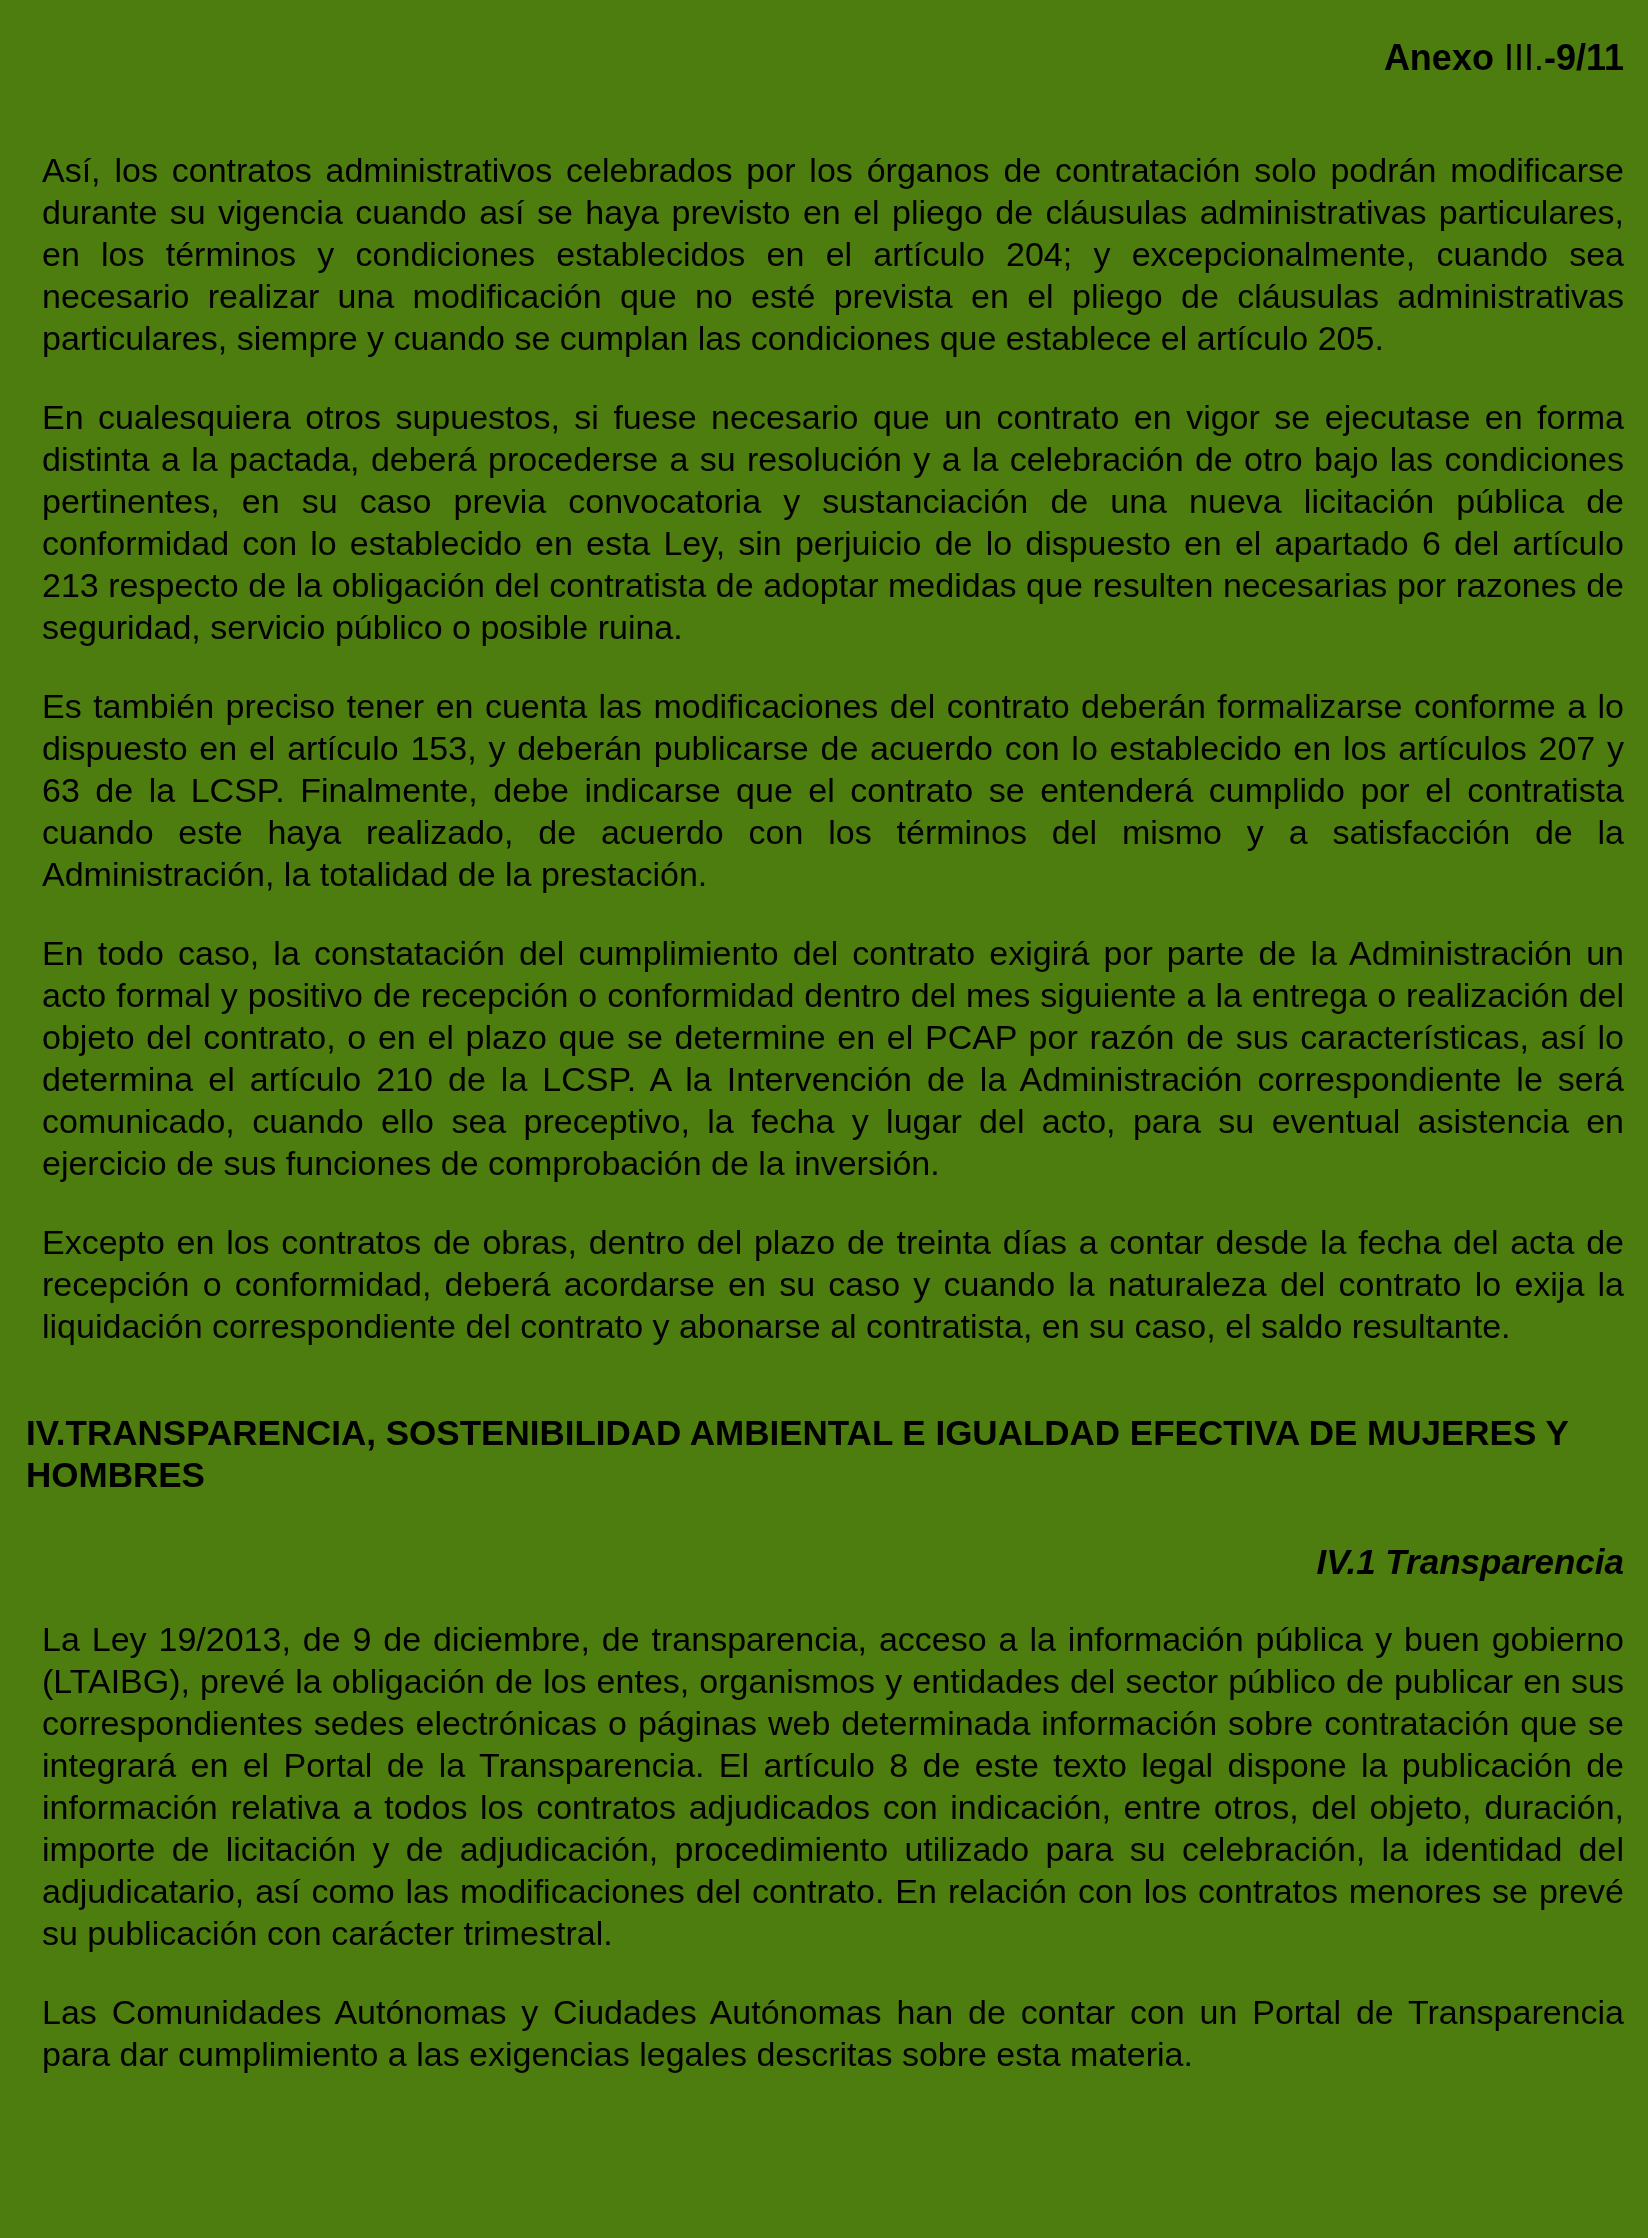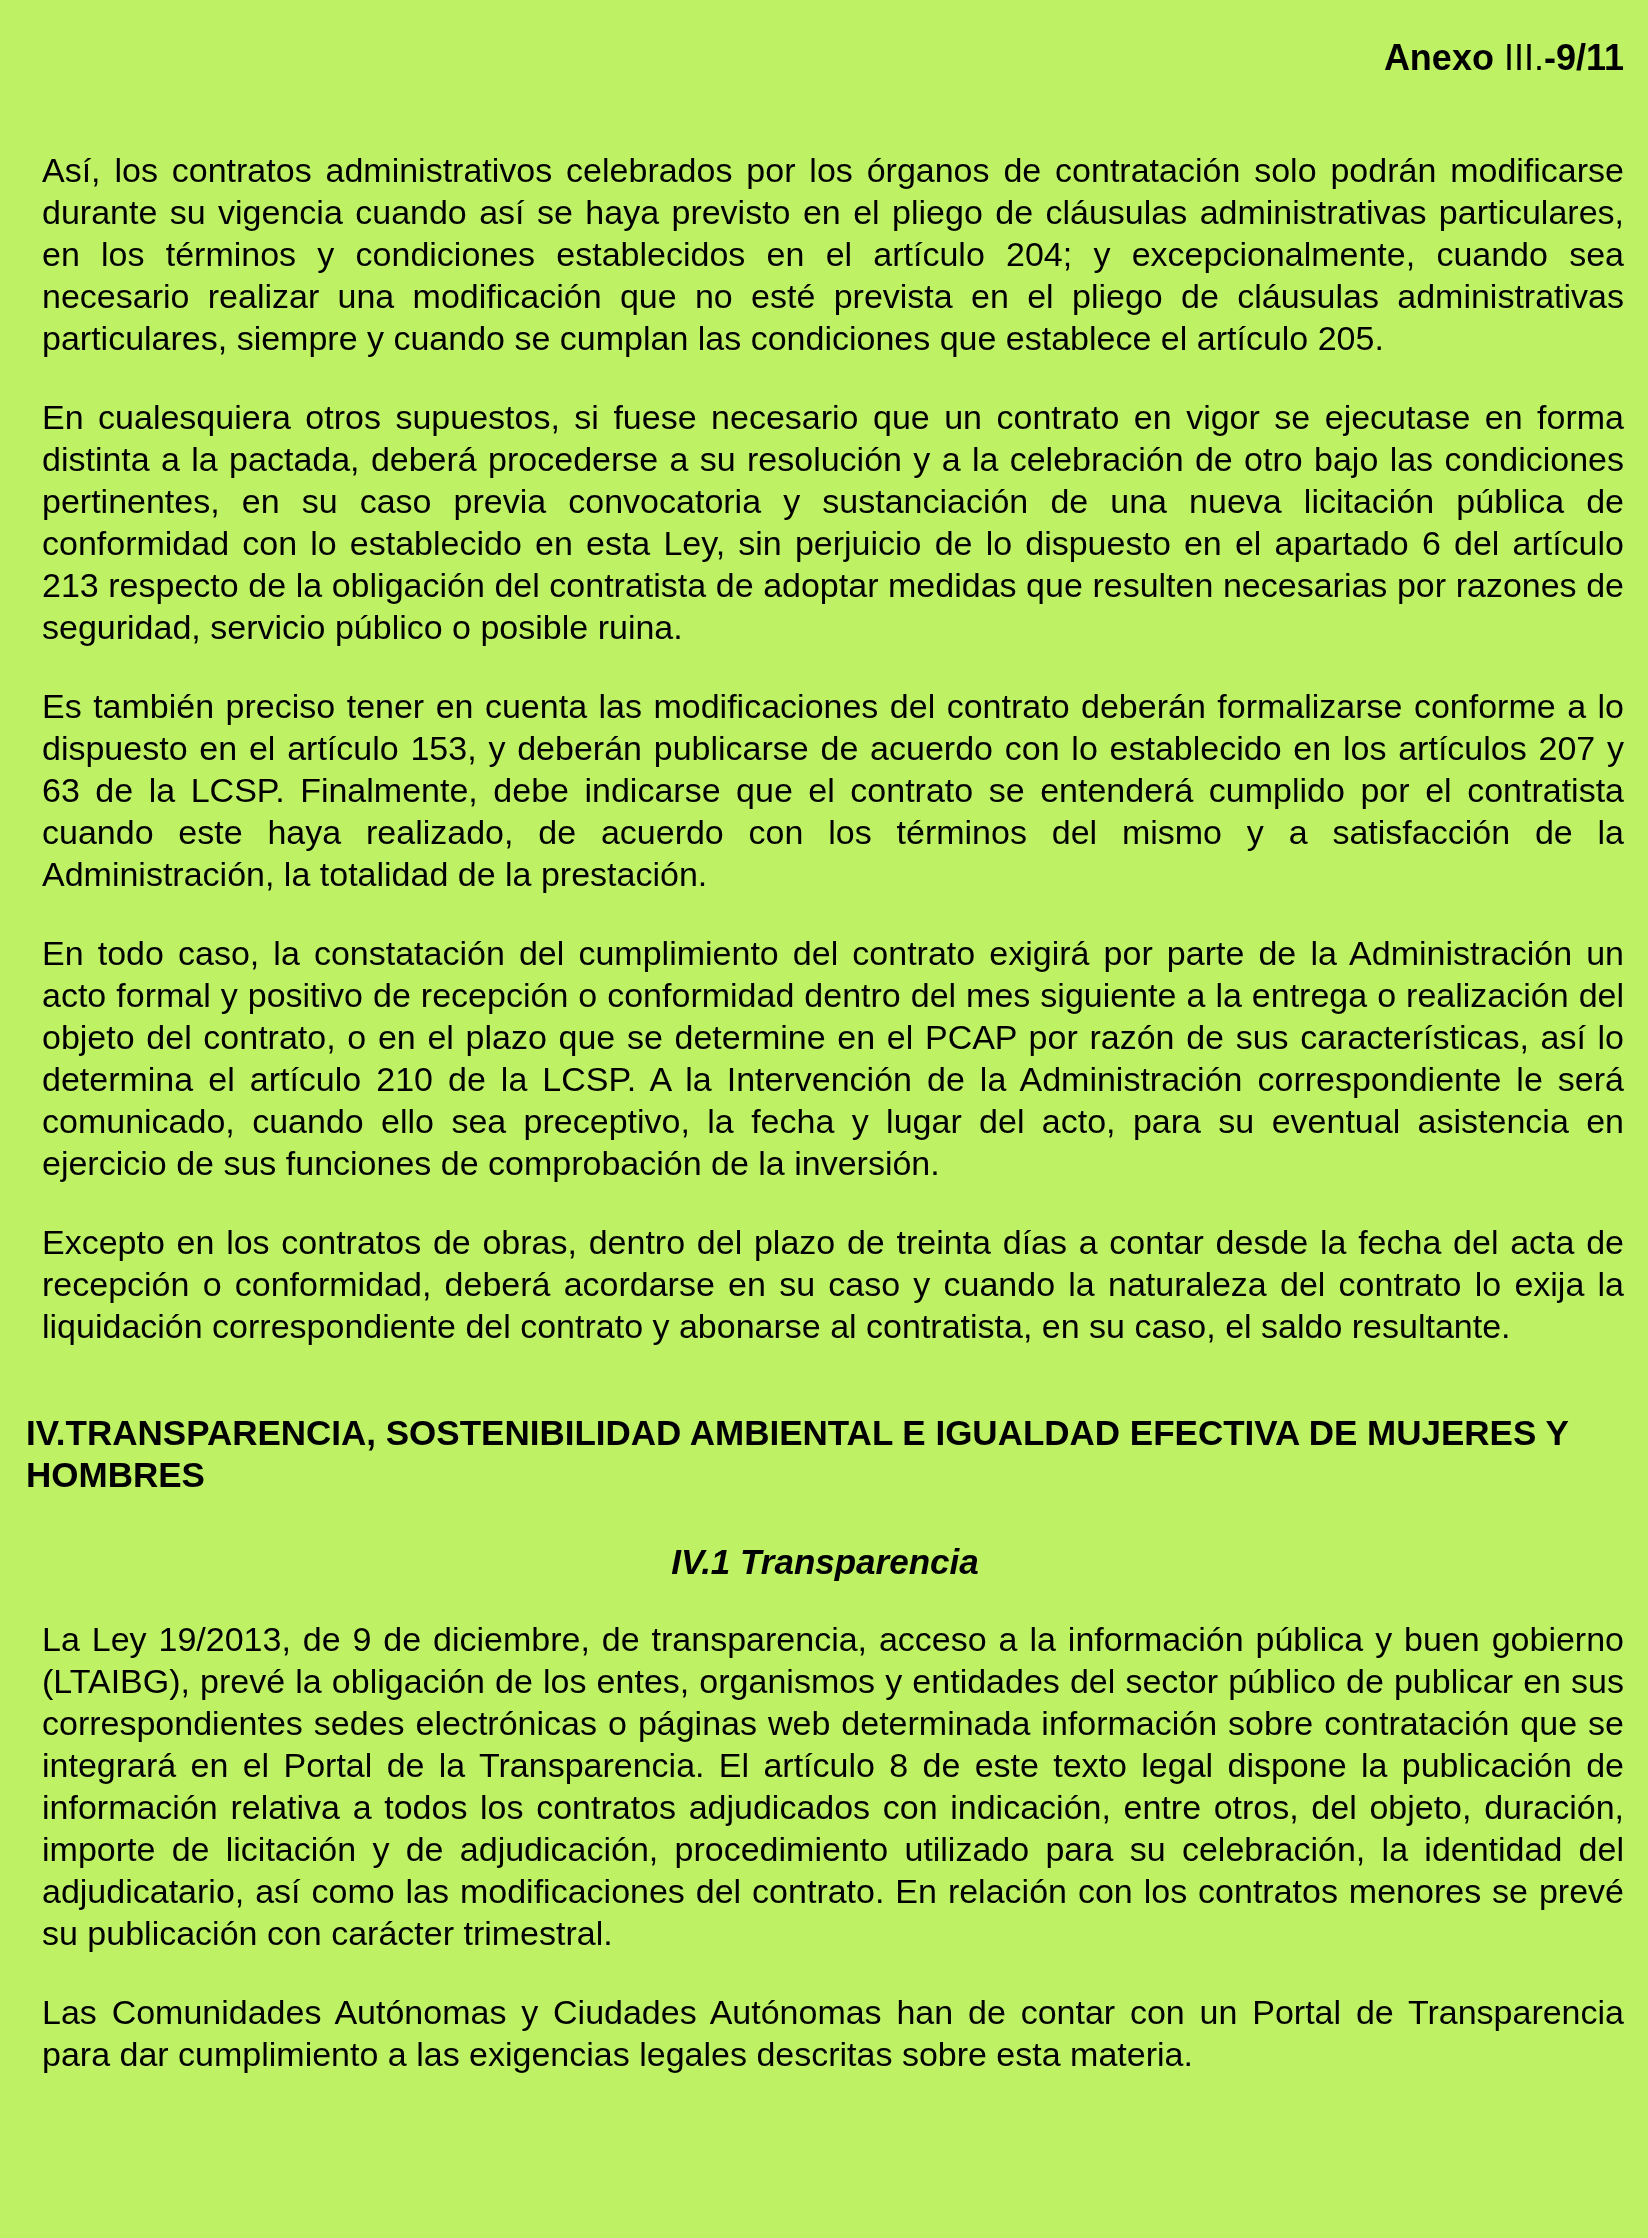--- a/index.html
+++ b/index.html
@@ -5,21 +5,21 @@
   html, body {
     margin: 0;
     padding: 0;
     background: #ffffff;
   }
   .page {
     position: relative;
     width: 1648px;
     height: 2239px;
     box-sizing: border-box;
-    background: #bef264;
+    background: #4d7c0f;
     color: #000000;
     font-family: "Liberation Sans", sans-serif;
     padding: 40px 24px 0 26px;
     overflow: hidden;
   }
   .page-header {
     text-align: right;
     font-size: 36px;
     line-height: 1;
     margin: 0 0 73px 0;
@@ -38,21 +38,21 @@
     line-height: 42px;
     font-weight: bold;
     text-align: left;
     margin: 65px 0 45px 0;
   }
   h2.subsection-heading {
     font-size: 35px;
     line-height: 42px;
     font-weight: bold;
     font-style: italic;
-    text-align: center;
+    text-align: right;
     margin: 0 0 35px 0;
   }
 </style>
 </head>
 <body>
 
 <div class="page">
 
   <div class="page-header">
     <span class="hdr-bold">Anexo </span><span class="hdr-light">III.</span><span class="hdr-bold">-9/11</span>

